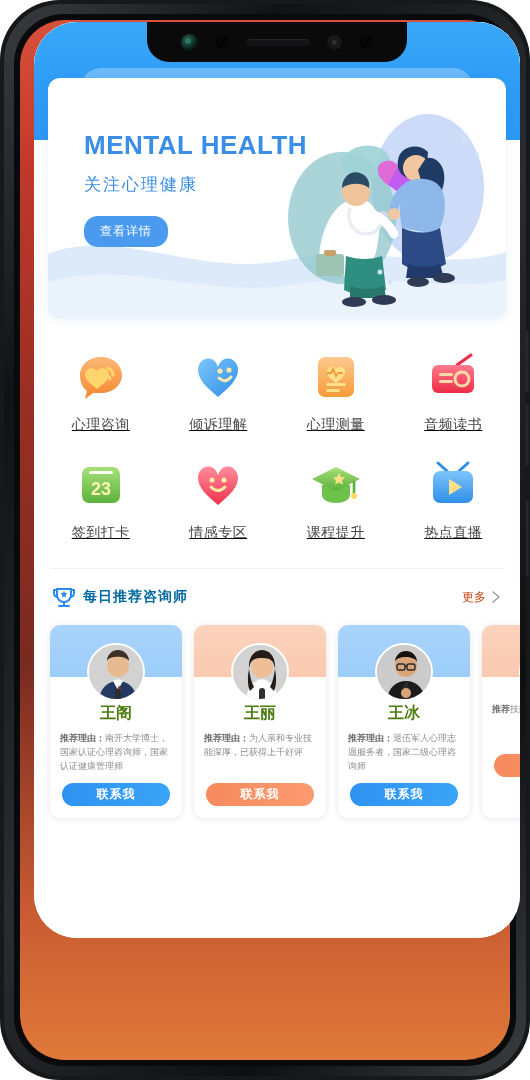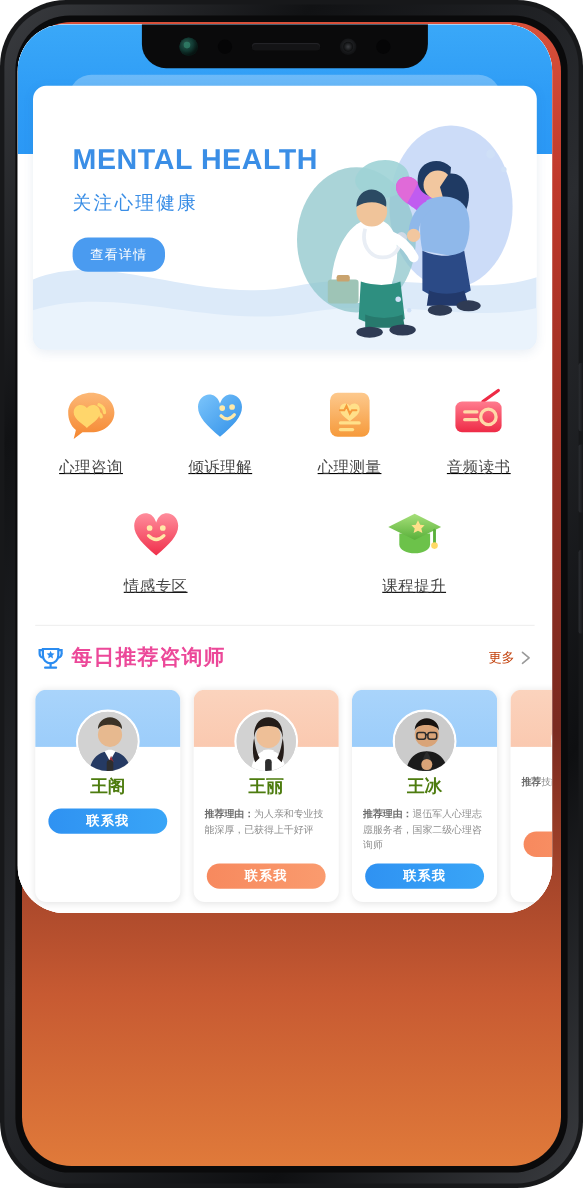--- a/index.html
+++ b/index.html
@@ -22,21 +22,21 @@
     position:absolute; left:14px; top:14px; width:502px; height:1052px;
     border-radius:50px;
     background:#0a0a0b;
   }
   #frame-accent{
     position:absolute; left:20px; top:20px; width:490px; height:1040px;
     border-radius:45px;
     background:linear-gradient(180deg,#d8503a 0%,#c0392b 14%,#9b2f23 36%,#7a2a20 62%,#c75a32 85%,#e07a3a 100%);
   }
   #screen{
-    position:absolute; left:16px; top:22px; width:486px; height:808px;
+    position:absolute; left:34px; top:22px; width:486px; height:916px;
     border-radius:43px;
     overflow:hidden;
     background:#ffffff;
   }
   
   .side-btn{ position:absolute; right:0px; width:4px; background:linear-gradient(90deg,#2c2e32,#16171a); border-radius:2px 0 0 2px; }
   #btn-volume-up{ top:330px; height:62px; }
   #btn-volume-down{ top:404px; height:62px; }
   #btn-power{ top:500px; height:76px; }
 
@@ -116,21 +116,21 @@
   #icon-grid{ padding:18px 8px 6px 8px; }
   .grid-row{ display:flex; }
   .grid-cell{ flex:1; display:flex; flex-direction:column; align-items:center; padding:12px 0 10px 0;text-decoration:underline; }
   .grid-icon{ width:58px; height:58px; display:flex; align-items:center; justify-content:center; }
   .grid-label{ margin-top:10px; font-size:14px; color:#474747; letter-spacing:.5px; }
 
   
   #section-divider{ height:1px; background:#efefef; margin:10px 16px 0 16px; }
   #rec-header{ display:flex; align-items:center; padding:16px 18px 10px 18px; }
   #rec-trophy-icon{ margin-right:7px; display:flex; }
-  #rec-title{ font-size:19px; font-weight:bold; color:#ec4899; letter-spacing:1px;text-align:right; }
+  #rec-title{ font-size:14px; font-weight:bold; color:#0369a1; letter-spacing:1px;text-align:right; }
   #rec-more{ margin-left:auto; display:flex; align-items:center; gap:4px; color:#c2410c; font-size:12px; }
 
   
   #cards-scroller{ display:flex; gap:12px; padding:6px 0 16px 16px; overflow:hidden; }
   .counselor-card{
     flex:0 0 132px; width:132px;
     background:#ffffff; border-radius:10px;
     box-shadow:0 1px 7px rgba(0,0,0,.10);
     overflow:hidden;
     padding-bottom:12px;
@@ -343,20 +343,36 @@
                   <circle cx="35" cy="28" r="7" fill="none" stroke="#ffd9a8" stroke-width="3"></circle>
                   <rect x="12" y="22" width="14" height="3" rx="1.5" fill="#ffd9a8"></rect>
                   <rect x="12" y="29" width="14" height="3" rx="1.5" fill="#ffd9a8"></rect>
                 </svg>
               </div>
               <div class="grid-label">音频读书</div>
             </div>
           </div>
 
           <div class="grid-row">
+            <div class="grid-cell">
+              <div class="grid-icon">
+                <svg width="52" height="52" viewBox="0 0 52 52">
+                  <defs>
+                      <linearGradient id="gGr1" x1="0" y1="0" x2="0" y2="1">
+                    <stop offset="0" stop-color="#a7e07a"></stop>
+                        <stop offset="1" stop-color="#5cb33c"></stop>
+                      </linearGradient>
+                    </defs>
+                  <rect x="7" y="8" width="38" height="36" rx="7" fill="url(#gGr1)"></rect>
+                  <rect x="14" y="12" width="24" height="3" rx="1.5" fill="#ffffff" opacity=".9"></rect>
+                  <text x="26" y="36" text-anchor="middle" font-family="'Liberation Sans',sans-serif" font-size="18" font-weight="bold" fill="#fff3b0">23</text>
+                </svg>
+              </div>
+              <div class="grid-label">签到打卡</div>
+            </div>
 
             <div class="grid-cell">
               <div class="grid-icon">
                 <svg width="52" height="52" viewBox="0 0 52 52">
                   <defs>
                       <linearGradient id="gRd2" x1="0" y1="0" x2="0" y2="1">
                     <stop offset="0" stop-color="#ff8d9c"></stop>
                         <stop offset="1" stop-color="#f0304b"></stop>
                       </linearGradient>
                     </defs>
@@ -381,20 +397,37 @@
                   <path d="M12,26 l28,0 0,10 c0,5 -7,8 -14,8 c-7,0 -14,-3 -14,-8 Z" fill="#6cc24a"></path>
                   <path d="M26,8 L50,20 L26,32 L2,20 Z" fill="url(#gGr2)"></path>
                   <path d="M44,23 l0,12" stroke="#59b03a" stroke-width="2.6" stroke-linecap="round" fill="none"></path>
                   <circle cx="44" cy="37" r="3" fill="#ffd966"></circle>
                   <path d="M29,14 l2,4 4,.5 -3,3 1,4 -4,-2 -4,2 1,-4 -3,-3 4,-.5 Z" fill="#ffe08a"></path>
                 </svg>
               </div>
               <div class="grid-label">课程提升</div>
             </div>
 
+            <div class="grid-cell">
+              <div class="grid-icon">
+                <svg width="52" height="52" viewBox="0 0 52 52">
+                  <defs>
+                      <linearGradient id="gBl2" x1="0" y1="0" x2="0" y2="1">
+                    <stop offset="0" stop-color="#7cc5fb"></stop>
+                        <stop offset="1" stop-color="#2f8fe8"></stop>
+                      </linearGradient>
+                    </defs>
+                  <line x1="20" y1="12" x2="11" y2="4" stroke="#2f8fe8" stroke-width="3" stroke-linecap="round"></line>
+                  <line x1="32" y1="12" x2="41" y2="4" stroke="#2f8fe8" stroke-width="3" stroke-linecap="round"></line>
+                  <rect x="6" y="12" width="40" height="32" rx="7" fill="url(#gBl2)"></rect>
+                  <path d="M22,20 L35,28 L22,36 Z" fill="#ffe08a"></path>
+                </svg>
+              </div>
+              <div class="grid-label">热点直播</div>
+            </div>
           </div>
         </div>
 
         <div id="section-divider"></div>
 
         <div id="rec-header">
           <span id="rec-trophy-icon">
             <svg width="24" height="24" viewBox="0 0 24 24">
               <path d="M5,4 h14 v6 a7,7 0 0 1 -14,0 Z" fill="none" stroke="#2b8cf0" stroke-width="2"></path>
               <path d="M5,5 h-3 v3 a4,4 0 0 0 3,4" fill="none" stroke="#2b8cf0" stroke-width="2"></path>
@@ -423,20 +456,23 @@
                   <circle cx="29" cy="21" r="11" fill="#e7b98f"></circle>
                   <path d="M18,16 a11,11 0 0 1 22,0 c-3,-5 -19,-6 -22,0 Z" fill="#3b3226"></path>
                   <path d="M10,58 c0,-14 8,-22 19,-22 c11,0 19,8 19,22 Z" fill="#253a63"></path>
                   <path d="M24,36 l5,9 5,-9 c-3,-2 -7,-2 -10,0 Z" fill="#ffffff"></path>
                   <path d="M28,45 l2,-5 2,5 -2,9 Z" fill="#9b2f3a"></path>
                   <rect x="26" y="44" width="6" height="12" rx="3" fill="#2e2e2e"></rect>
                 </svg>
               </div>
             </div>
             <div class="card-name">王阁</div>
+            <div class="card-reason">
+              <b>推荐理由：</b><span>南开大学博士，国家认证心理咨询师，国家认证健康管理师</span>
+            </div>
             <div class="card-button tone-blue">联系我</div>
           </div>
 
           <div class="counselor-card">
             <div class="card-banner tone-orange">
               <div class="card-avatar">
                 <svg viewBox="0 0 58 58" width="58" height="58">
                   <rect width="58" height="58" fill="#d2d2d2"></rect>
                   <path d="M13,58 c0,-15 7,-23 16,-23 c9,0 16,8 16,23 Z" fill="#ffffff"></path>
                   <circle cx="29" cy="22" r="11" fill="#eebf97"></circle>

